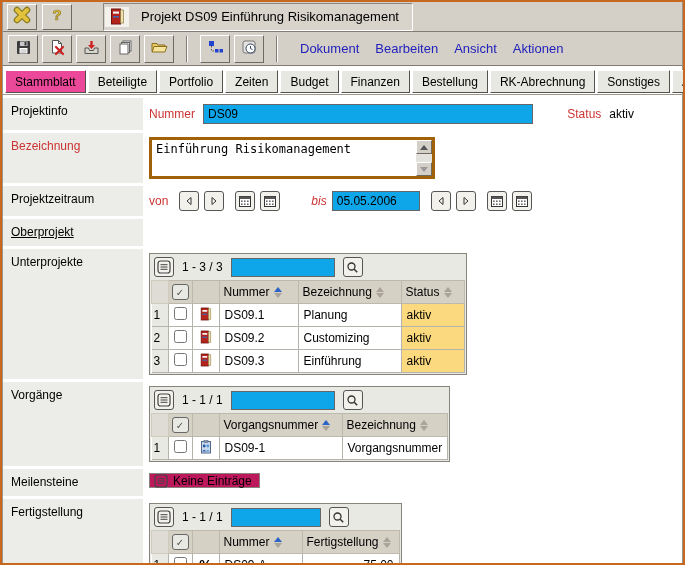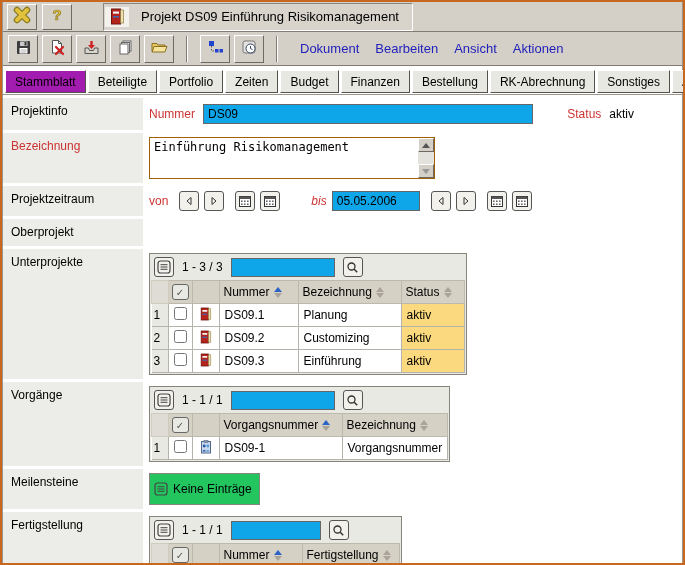--- a/index.html
+++ b/index.html
@@ -28,38 +28,38 @@
     border-color:#FFFFFF #6e6a62 #6e6a62 #FFFFFF;display:flex;align-items:center;justify-content:center;cursor:pointer;}
   .tsep{width:0;height:26px;border-left:1px solid #807c74;border-right:1px solid #ffffff;margin:0 8px;}
   .menubar{display:flex;gap:16px;margin-left:10px;}
   .menu-item{color:#2222BB;font-size:13px;cursor:pointer;white-space:nowrap;}
 
   
   .tabbar{height:29px;background:#fff;display:flex;align-items:center;padding:2px 2px 0 2px;
     box-sizing:border-box;border-bottom:1px solid #9a968e;gap:2px;}
   .tab{height:23px;box-sizing:border-box;padding:4px 9px 0 9px;background:#E8E8E3;
     border:1px solid;border-color:#ffffff #55524c #55524c #ffffff;cursor:pointer;white-space:nowrap;font-size:12px;}
-  .tab.active{background:#a21caf;}
+  .tab.active{background:#ec4899;}
 
   
   .form{background:#fff;padding-top:3px;}
   .frow{display:flex;margin-bottom:3px;}
   .row-label{flex:none;width:140px;background:#ECECE8;box-sizing:border-box;
     padding:6px 6px 0 8px;font-size:12px;}
   .row-label.red{color:#CC3333;}
   .fields{flex:1;padding:4px 8px 4px 6px;display:flex;align-items:center;gap:8px;box-sizing:border-box;}
   .fields.top{align-items:flex-start;}
   .red-lbl{color:#CC3333;white-space:nowrap;}
   input[type=text]{border:1px solid #666;background:#0ea5e9;height:20px;box-sizing:border-box;
     font-family:"Liberation Sans",sans-serif;font-size:12px;padding:1px 4px;}
   .flatbtn{width:20px;height:20px;box-sizing:border-box;background:#F2F1EC;border:1px solid #555;
     border-radius:3px;display:flex;align-items:center;justify-content:center;cursor:pointer;padding:0;}
 
   
-  .ta-wrap{display:flex;border:1px solid #a16207;background:#000000;width:286px;height:42px;box-sizing:border-box;}
+  .ta-wrap{display:flex;border:3px solid #a16207;background:#000000;width:286px;height:42px;box-sizing:border-box;}
   .ta-wrap textarea{border:none;outline:none;resize:none;flex:1;
     font-family:"DejaVu Sans Mono","Liberation Mono",monospace;font-size:12px;padding:2px 4px;}
   .ta-scroll{width:16px;display:flex;flex-direction:column;justify-content:space-between;background:#E4E2DC;}
   .scr-btn{height:14px;background:#D4D0C8;border:1px solid;border-color:#fff #6e6a62 #6e6a62 #fff;
     display:flex;align-items:center;justify-content:center;cursor:pointer;box-sizing:border-box;}
   .tri-up{width:0;height:0;border-left:4px solid transparent;border-right:4px solid transparent;border-bottom:5px solid #555;}
   .tri-dn{width:0;height:0;border-left:4px solid transparent;border-right:4px solid transparent;border-top:5px solid #999;}
 
   
   .listbox{display:inline-block;border:1px solid #88847c;background:#E9E9E4;vertical-align:top;}
@@ -79,21 +79,21 @@
   .th-inner{display:flex;align-items:center;gap:4px;cursor:pointer;}
   .sort{display:inline-flex;flex-direction:column;gap:1px;}
   .s-up{width:0;height:0;border-left:4px solid transparent;border-right:4px solid transparent;border-bottom:5px solid #A9A49A;}
   .s-dn{width:0;height:0;border-left:4px solid transparent;border-right:4px solid transparent;border-top:5px solid #A9A49A;}
   .sorted .s-up{border-bottom-color:#2B63C6;}
   .selall{display:inline-flex;width:15px;height:14px;border:1px solid #666;border-radius:3px;background:#E9E9E4;
     align-items:center;justify-content:center;font-size:10px;color:#555;cursor:pointer;}
   input[type=checkbox]{width:13px;height:13px;margin:0;}
   .pct{font-weight:bold;font-size:14px;}
   .empty-box{display:inline-flex;align-items:center;gap:5px;border:1px solid #88847c;
-    background:#22c55e;padding:2px 7px 2px 4px;height:32px;box-sizing:border-box;}
+    background:#be185d;padding:2px 7px 2px 4px;height:15px;box-sizing:border-box;}
 </style>
 </head>
 <body>
 
 <div class="app">
 <div class="inner">
 
   <div class="titlebar">
     <div class="tb-btn">
       <span>
@@ -320,21 +320,21 @@
                   <rect x="8" y="4.5" width="1.6" height="1.4"></rect>
                   <rect x="2" y="7.5" width="1.6" height="1.4"></rect>
                   <rect x="5" y="7.5" width="1.6" height="1.4"></rect>
                   <rect x="8" y="7.5" width="1.6" height="1.4"></rect>
                 </g>
               </svg>
         </button>
       </div>
     </div>
 
-    <div class="frow" style="min-height:27px;">
+    <div class="frow" style="min-height:27px;text-decoration:underline;">
       <div class="row-label">Oberprojekt</div>
       <div class="fields"></div>
     </div>
 
     <div class="frow" style="min-height:117px;">
       <div class="row-label">Unterprojekte</div>
       <div class="fields top">
         <div class="listbox">
           <div class="lb-toolbar">
             <button class="flatbtn">

